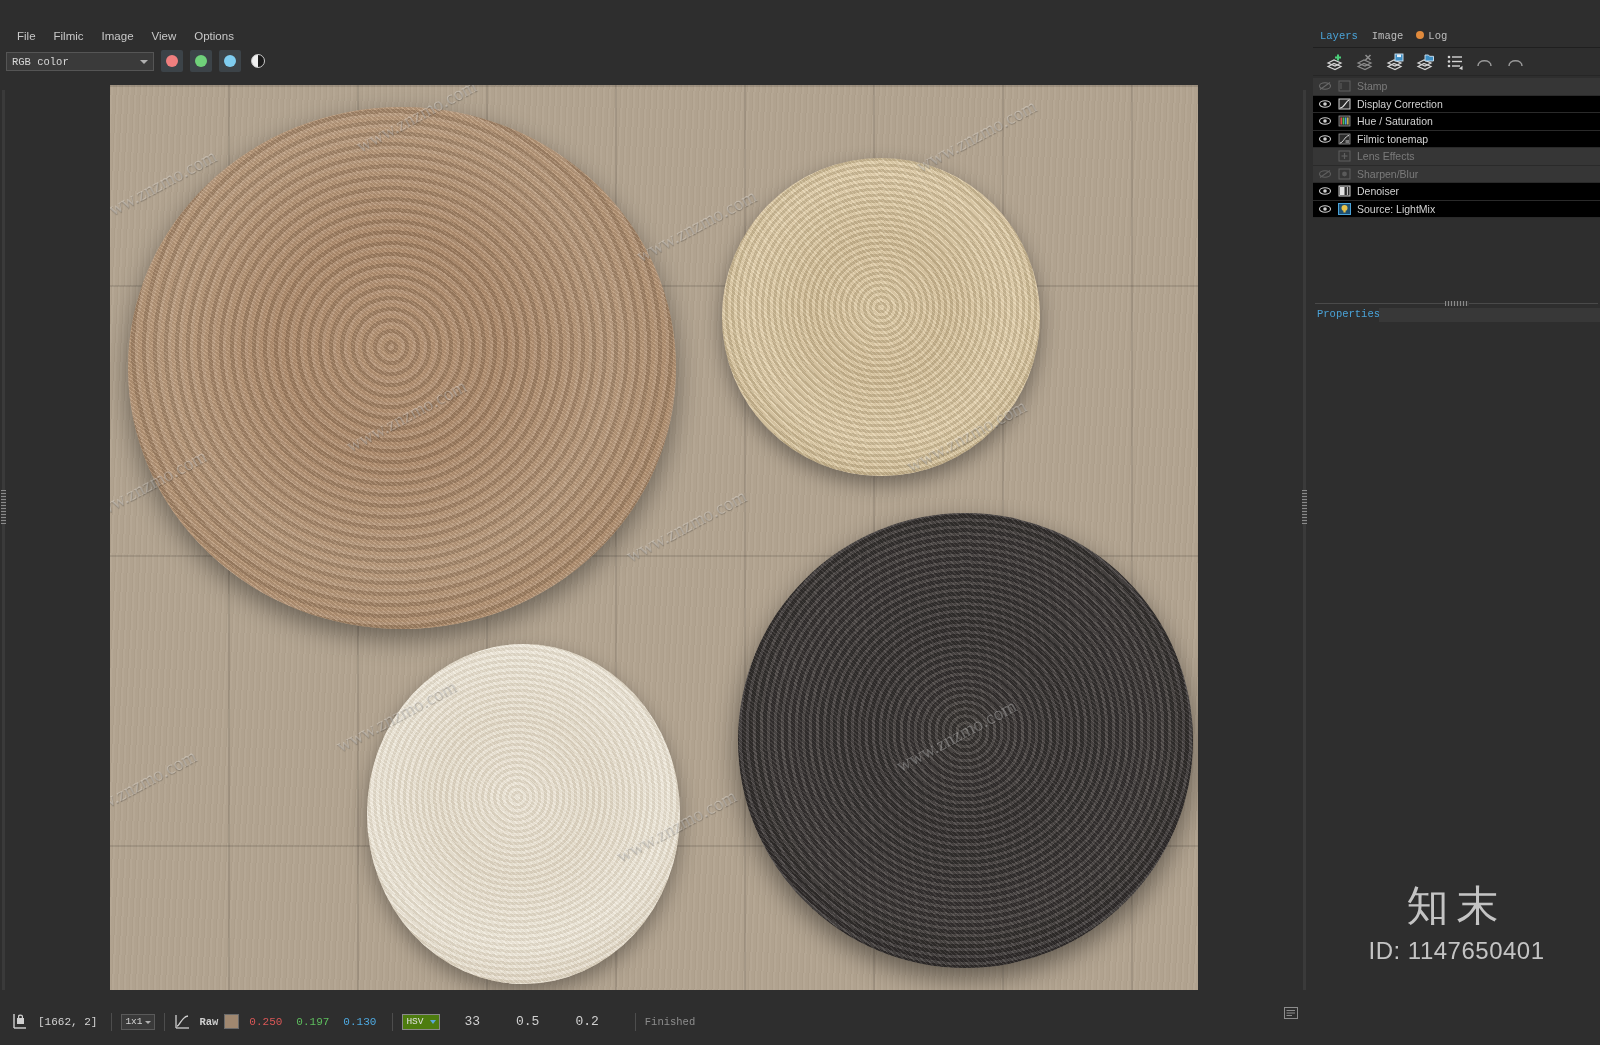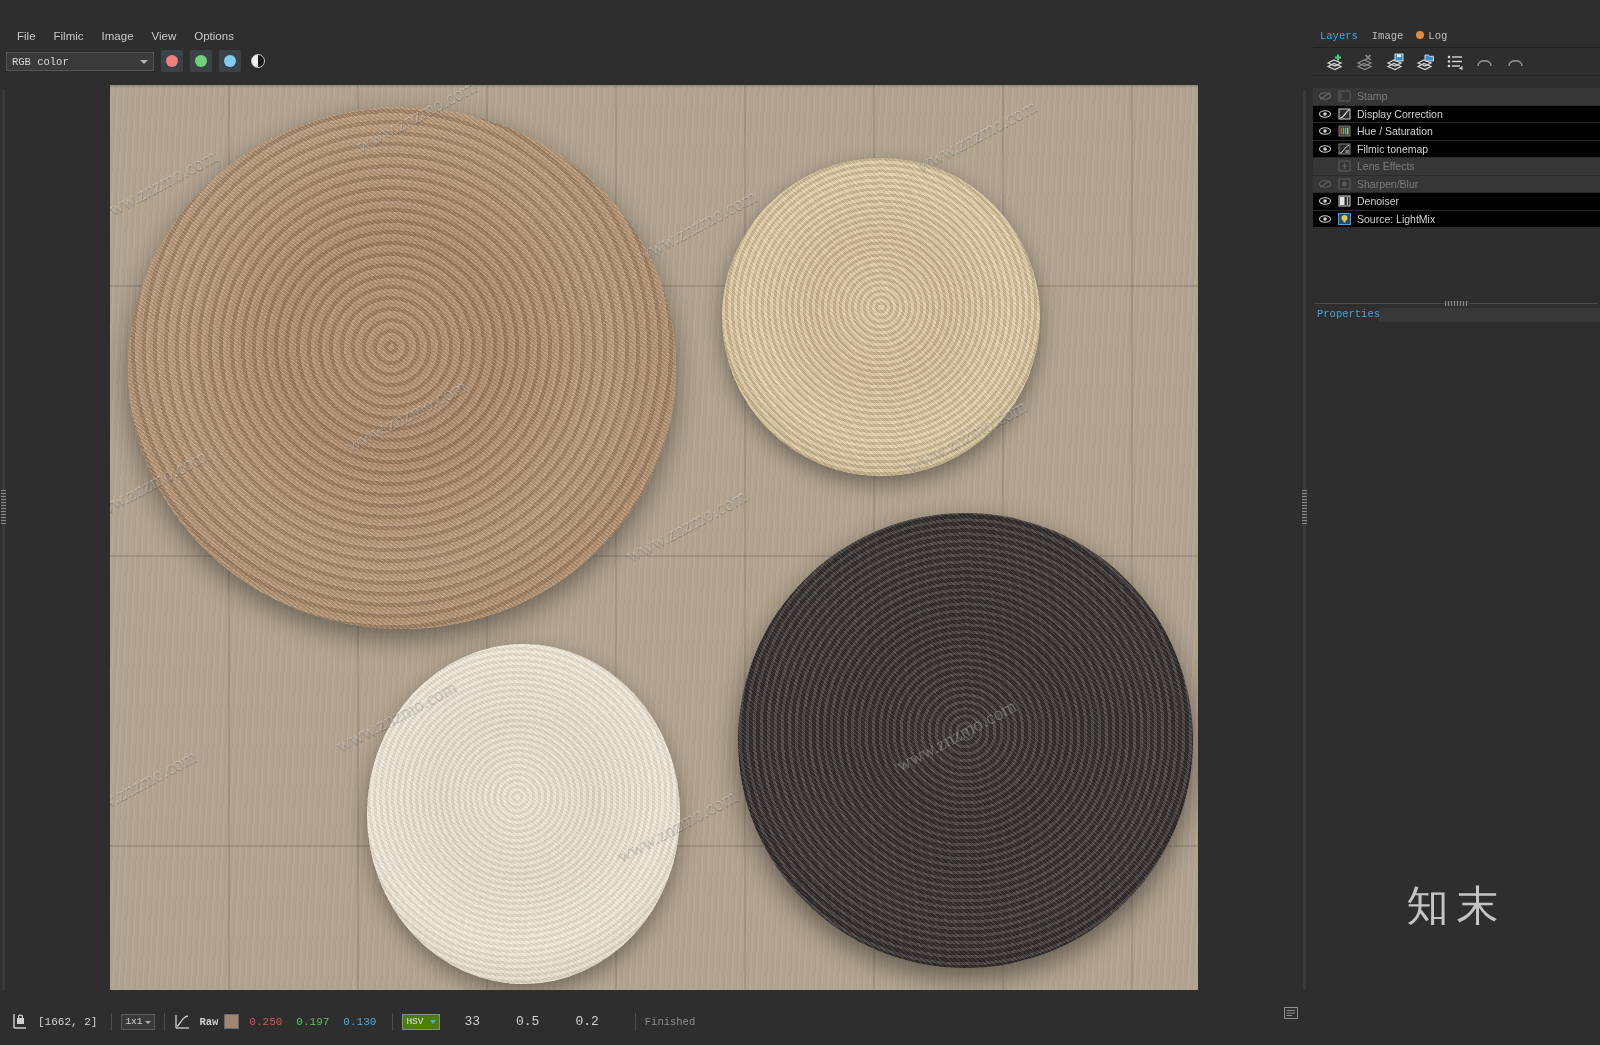--- a/index.html
+++ b/index.html
@@ -152,21 +152,21 @@
   .tab{font-family:"Liberation Mono","DejaVu Sans Mono",monospace;font-size:10.5px;
        padding:2px 7px 2px 7px;color:#bdbdbd;}
   .tab.active{color:#4aa3d8;}
   #log-dot{width:8px;height:8px;border-radius:50%;background:#e08a3c;margin:0 4px 2px 6px;}
   #tab-log-wrap{display:flex;align-items:center;}
 
   #layer-toolbar{height:27px;display:flex;align-items:center;gap:10px;padding-left:12px;
                  border-bottom:1px solid #262626;}
   .ltool{width:20px;height:20px;display:flex;align-items:center;justify-content:center;}
 
-  #layer-list{margin-top:12px;}
+  #layer-list{margin-top:2px;}
   .layer-row{height:16.5px;display:flex;align-items:center;border-bottom:1px solid #2a2a2a;
              background:#000000;}
   .layer-row.dim{background:#363636;}
   .eye{width:24px;display:flex;align-items:center;justify-content:center;}
   .licon{width:15px;height:13px;margin-right:5px;display:flex;align-items:center;justify-content:center;}
   .lname{font-size:10.5px;color:#d2d2d2;}
   .layer-row.dim .lname{color:#7b7b7b;}
 
   #panel-divider{position:absolute;left:1313px;top:300px;width:287px;height:6px;
      display:flex;align-items:center;justify-content:center;}
@@ -565,20 +565,21 @@
   </div>
 
   <div id="props-head">
     <div id="props-label">Properties</div>
     <div id="props-rest"></div>
   </div>
   <div id="props-body"></div>
 
   <div id="zm-watermark">
     <div id="zm-logo">知末</div>
+    <div id="zm-id">ID: 1147650401</div>
   </div>
 
   <div id="statusbar">
     <div class="sb" style="margin-left:12px">
       <svg width="16" height="17" viewBox="0 0 16 17">
         <line x1="2" y1="1" x2="2" y2="15" stroke="#d0d0d0" stroke-width="1.4"></line>
         <line x1="2" y1="15" x2="14" y2="15" stroke="#d0d0d0" stroke-width="1.4"></line>
         <rect x="5" y="5" width="7" height="6" fill="#d0d0d0"></rect>
         <path d="M6.6 5 L6.6 3.2 C6.6 1.8 10.4 1.8 10.4 3.2 L10.4 5" fill="none" stroke="#d0d0d0" stroke-width="1.2"></path>
       </svg>

